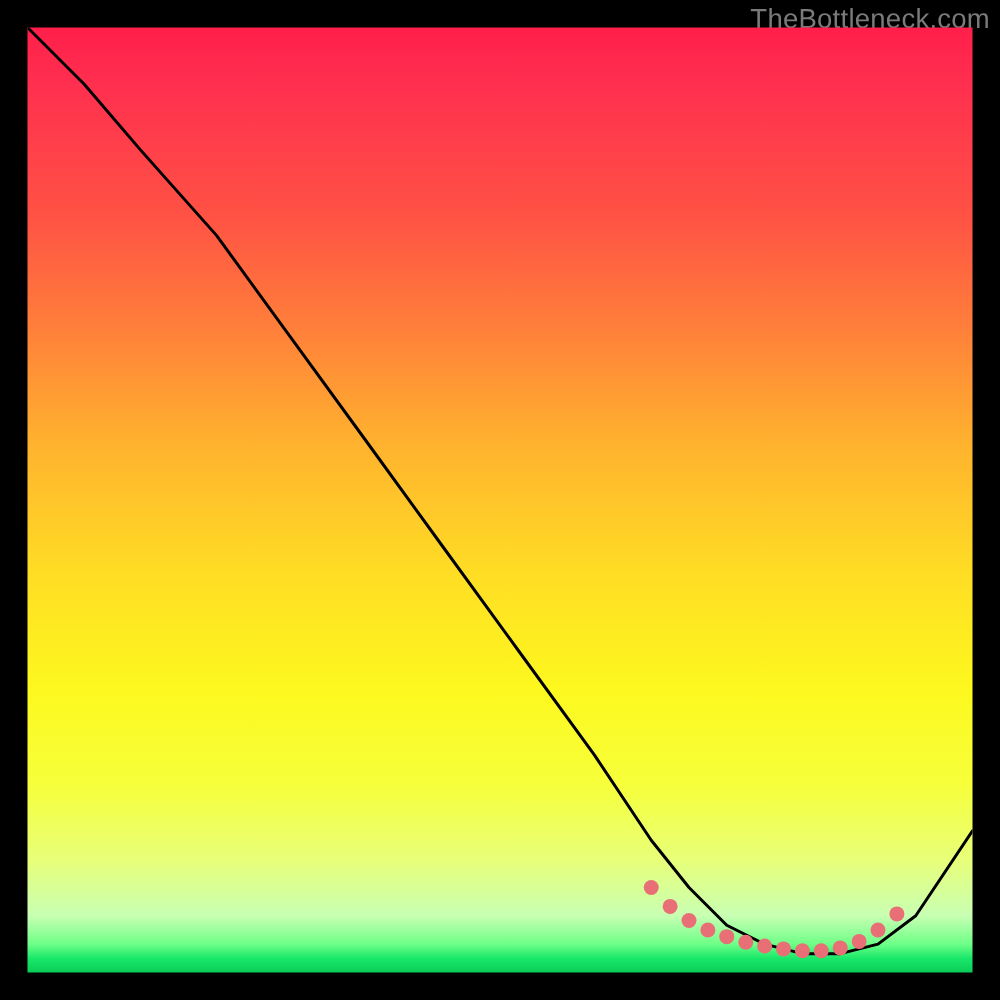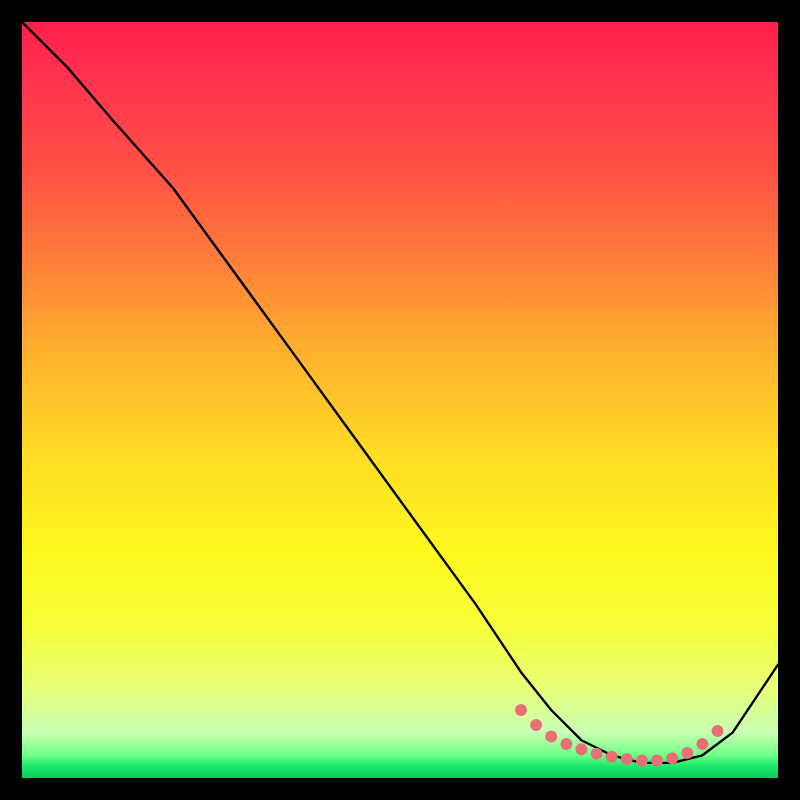--- a/index.html
+++ b/index.html
@@ -56,20 +56,21 @@
     left: 0;
     top: 0;
     width: 756px;
     height: 756px;
   }
 </style>
 </head>
 <body>
 
 <div class="frame">
+  <div class="watermark">TheBottleneck.com</div>
 
   <div class="plot">
     <svg class="curve" viewBox="0 0 756 756" preserveAspectRatio="none">
       <path id="curve-path" fill="none" stroke="#000000" stroke-width="2.4" stroke-linejoin="round" stroke-linecap="round" d="M0.0 0.0 L45.4 45.4 L90.7 98.3 L151.2 166.3 L211.7 249.5 L272.2 332.6 L332.6 415.8 L393.1 499.0 L453.6 582.1 L499.0 650.2 L529.2 688.0 L559.4 718.2 L589.7 733.3 L619.9 740.9 L650.2 740.9 L680.4 733.3 L710.6 710.6 L756.0 642.6"></path>
       <g id="markers-group">
           <circle cx="499.0" cy="688.0" r="6" fill="#e96f76"></circle>
           <circle cx="514.1" cy="703.1" r="6" fill="#e96f76"></circle>
           <circle cx="529.2" cy="714.4" r="6" fill="#e96f76"></circle>
           <circle cx="544.3" cy="722.0" r="6" fill="#e96f76"></circle>
           <circle cx="559.4" cy="727.3" r="6" fill="#e96f76"></circle>

